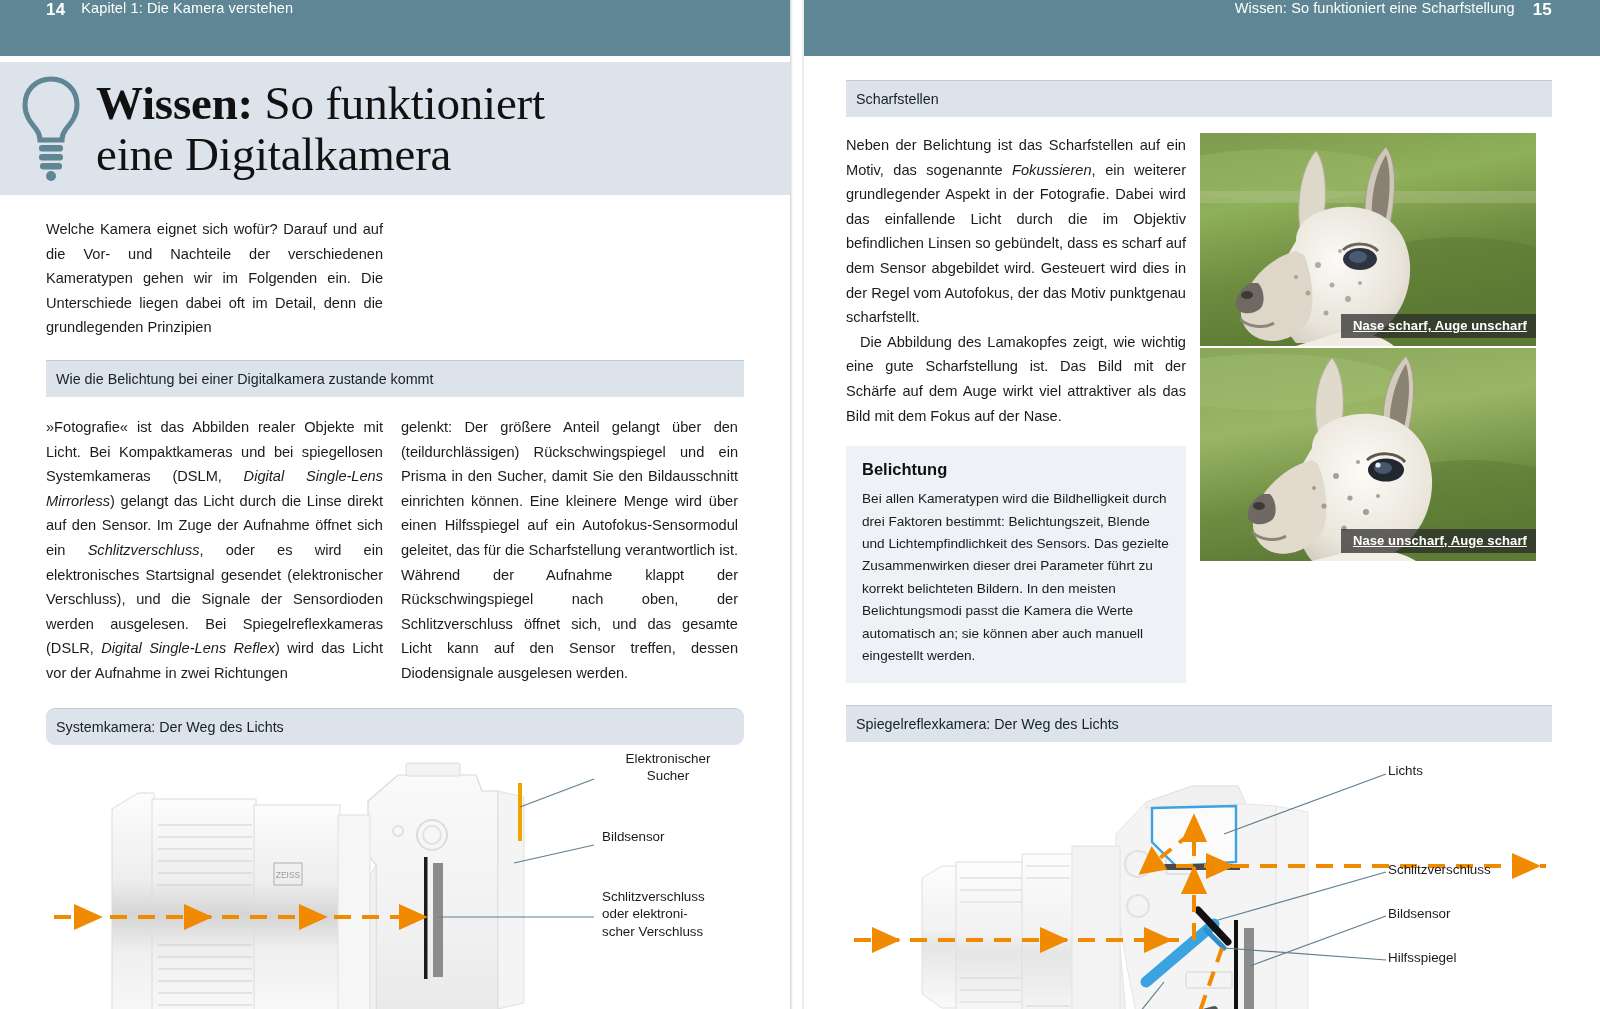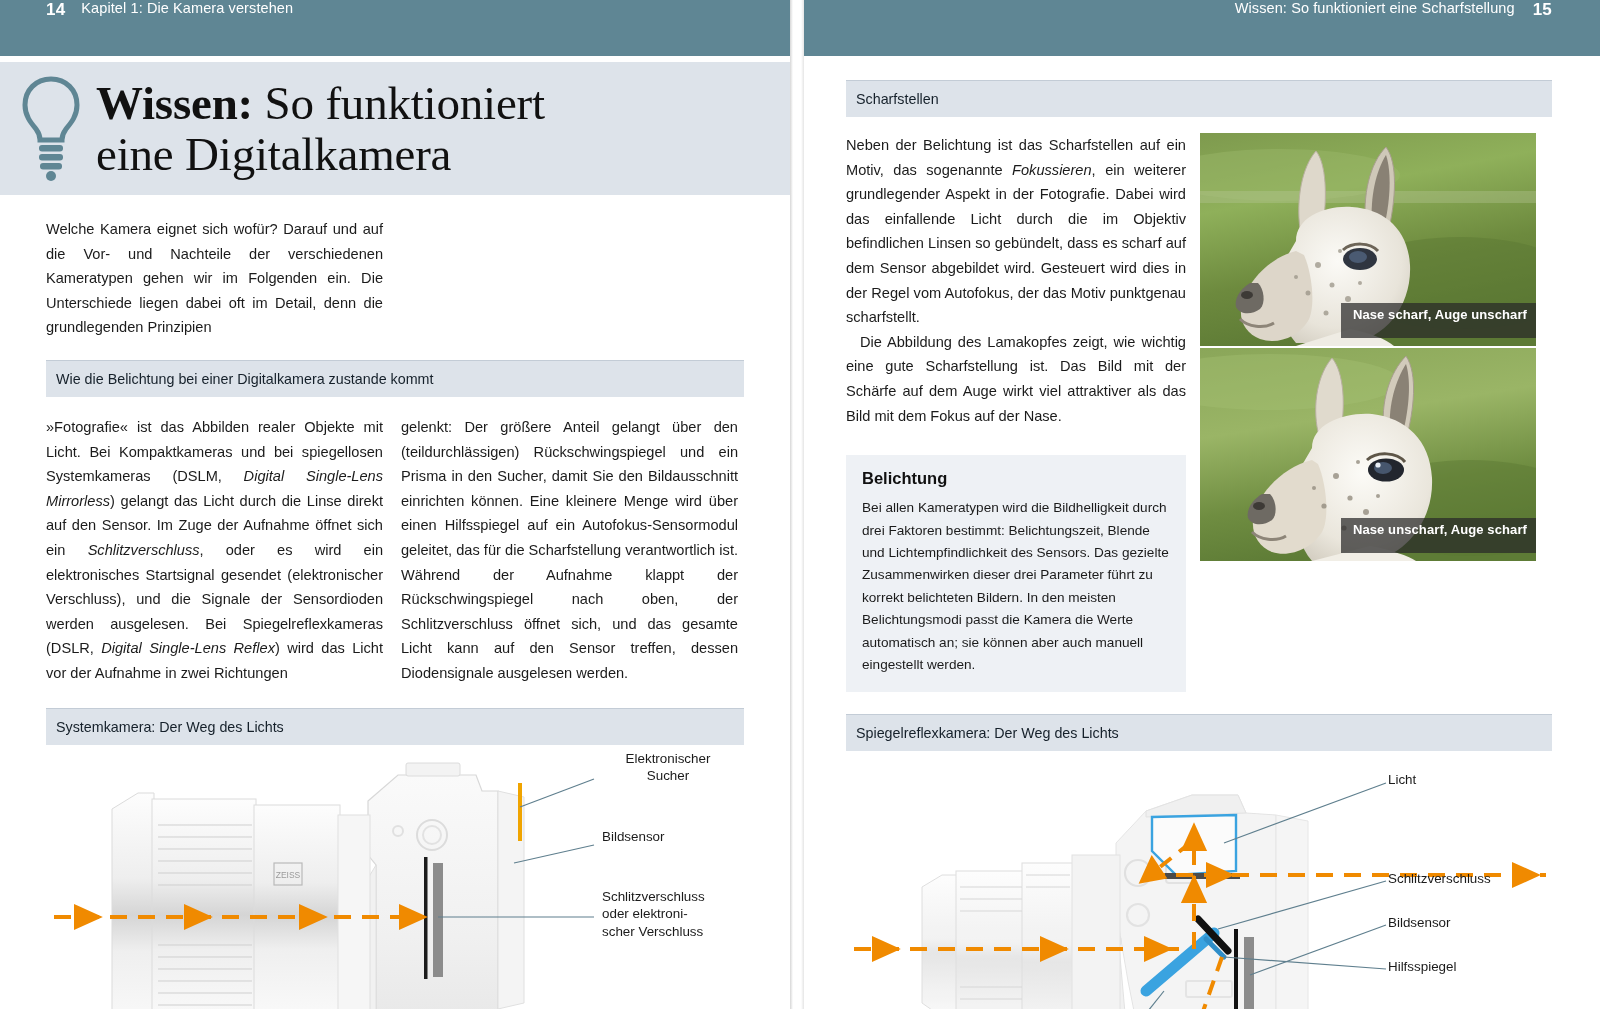--- a/index.html
+++ b/index.html
@@ -84,26 +84,27 @@
   .rp-imgcol  { width: 336px; }
 
   .photo {
     width: 336px; height: 213px; position: relative; overflow: hidden;
     background: #6d8b3c;
   }
   .photo + .photo { margin-top: 2px; }
   .caption {
     position: absolute; right: 0; bottom: 8px;
     background: rgba(40,40,40,.72); color: #fff;
-    font-size: 13px; font-weight: bold; padding: 4px 9px 16px 12px;
+    font-size: 13px; font-weight: bold; padding: 4px 9px 5px 12px;
     letter-spacing: .1px;
+    text-decoration: underline;
   }
 
   .infobox {
-    background: #eef1f5; padding: 14px 16px 16px 16px; margin-top: 27px;
+    background: #eef1f5; padding: 14px 16px 16px 16px; margin-top: 18px;
     width: 340px;
   }
   .infobox h4 { font-size: 16.5px; font-weight: bold; color: #111; margin-bottom: 9px; }
   .infobox p { font-size: 13.6px; line-height: 22.4px; color: #1b1b1b; text-align: left; }
 
   
   .dlabel {
     position: absolute; font-size: 13.4px; line-height: 17.5px; color: #1b1b1b;
     white-space: pre-line;
   }
@@ -153,21 +154,21 @@
 
     <div class="cols" style="margin-top:18px;">
       <div class="col">
         <p class="body"><span>»Fotografie« ist das Abbilden realer Objekte mit Licht. Bei Kompaktkameras und bei spiegellosen Systemkameras (DSLM, </span><i>Digital Single-Lens Mirrorless</i><span>) gelangt das Licht durch die Linse direkt auf den Sensor. Im Zuge der Aufnahme öffnet sich ein </span><i>Schlitzverschluss</i><span>, oder es wird ein elektronisches Startsignal gesendet (elektronischer Verschluss), und die Signale der Sensordioden werden ausgelesen. Bei Spiegelreflexkameras (DSLR, </span><i>Digital Single-Lens Reflex</i><span>) wird das Licht vor der Aufnahme in zwei Richtungen</span></p>
       </div>
       <div class="col">
         <p class="body">gelenkt: Der größere Anteil gelangt über den (teildurchlässigen) Rückschwingspiegel und ein Prisma in den Sucher, damit Sie den Bildausschnitt einrichten können. Eine kleinere Menge wird über einen Hilfsspiegel auf ein Autofokus-Sensormodul geleitet, das für die Scharfstellung verantwortlich ist. Während der Aufnahme klappt der Rückschwingspiegel nach oben, der Schlitzverschluss öffnet sich, und das gesamte Licht kann auf den Sensor treffen, dessen Diodensignale ausgelesen werden.</p>
       </div>
     </div>
 
-    <div class="barhead" style="margin-top:22px;">
+    <div class="barhead" style="margin-top:22px;border-radius:9px;">
       <span>Systemkamera: Der Weg des Lichts</span>
     </div>
 
     <div class="figure" style="height:340px;">
       <svg width="700" height="340" viewBox="0 0 700 340">
         <defs>
           <linearGradient id="lensg" x1="0" y1="0" x2="0" y2="1">
             <stop offset="0%" stop-color="#fdfdfd"></stop>
             <stop offset="35%" stop-color="#eeeeee"></stop>
             <stop offset="50%" stop-color="#d5d5d5"></stop>
@@ -466,21 +467,21 @@
           <g stroke="#5f7f8e" stroke-width="1.2" fill="none">
             <line x1="378" y1="92" x2="540" y2="32"></line>
             <line x1="372" y1="178" x2="540" y2="130"></line>
             <line x1="404" y1="224" x2="540" y2="174"></line>
             <line x1="378" y1="206" x2="540" y2="218"></line>
             <line x1="366" y1="276" x2="540" y2="292"></line>
             <line x1="318" y1="240" x2="262" y2="310"></line>
           </g>
         </svg>
 
-        <div class="dlabel" style="left:542px; top:20px;">Licht</div>
+        <div class="dlabel" style="left:542px; top:20px;">Lichts</div>
         <div class="dlabel" style="left:542px; top:119px;">Schlitzverschluss</div>
         <div class="dlabel" style="left:542px; top:163px;">Bildsensor</div>
         <div class="dlabel" style="left:542px; top:207px;">Hilfsspiegel</div>
         <div class="dlabel" style="left:542px; top:272px;">Autofokus-
 Sensormodul</div>
 
       </div>
 
     </div>
   </div>

